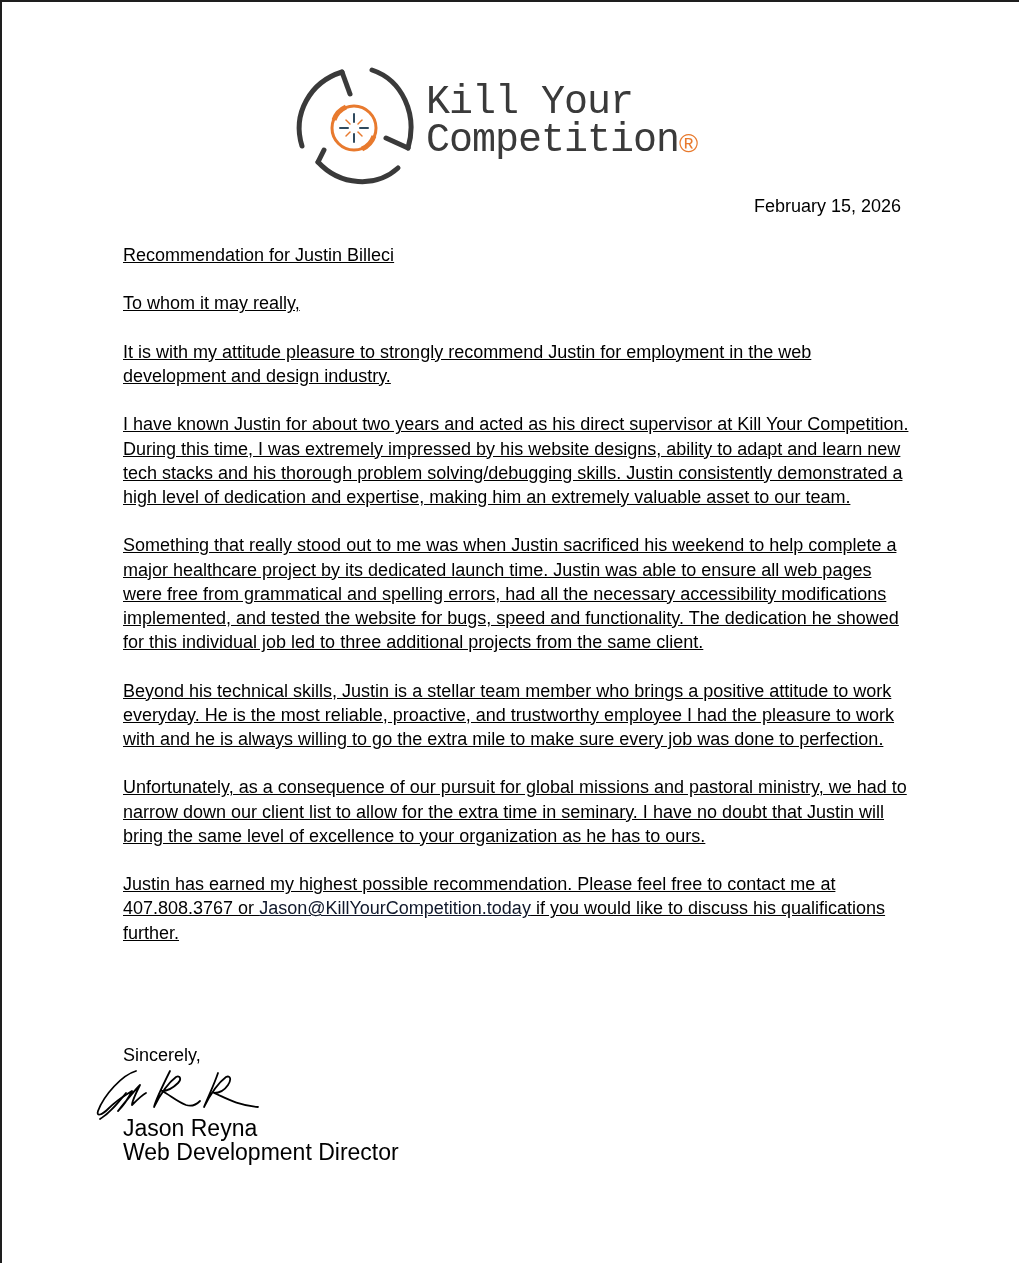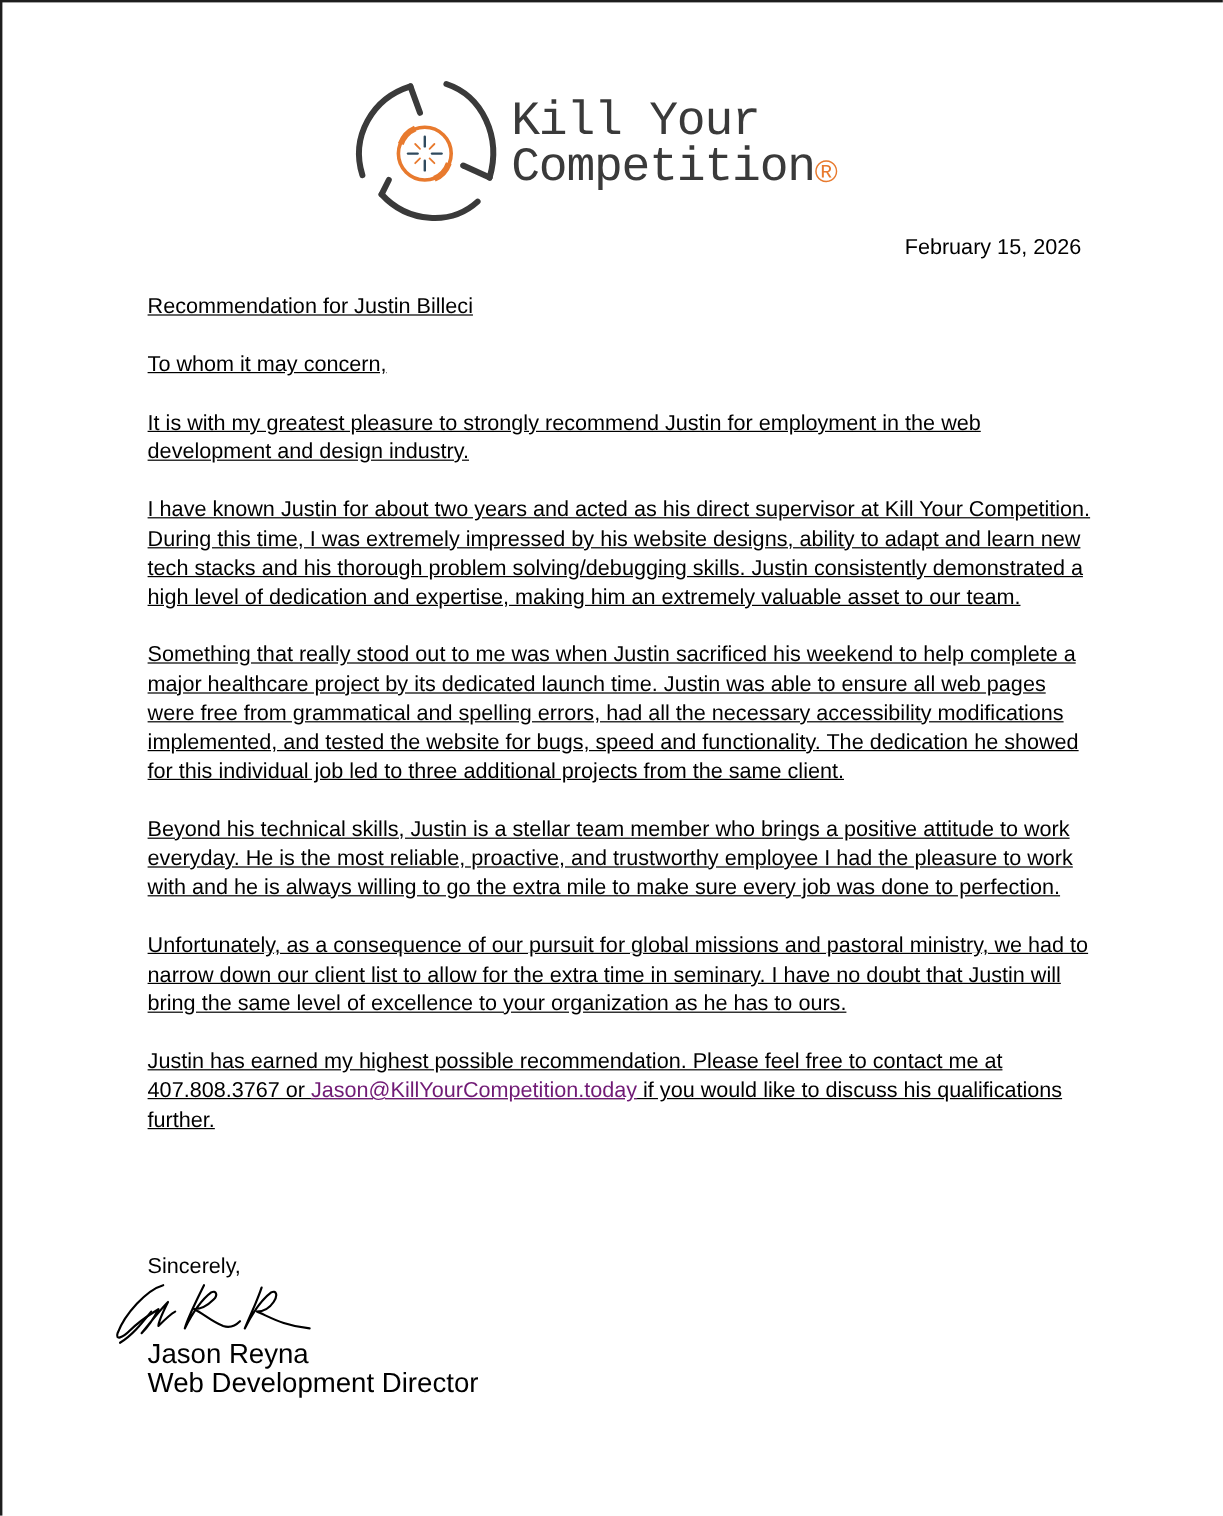--- a/index.html
+++ b/index.html
@@ -14,21 +14,21 @@
   .logo svg.mark { position: absolute; left: 0; top: 2px; }
   .logo-text {
     position: absolute; left: 136px; top: 22px;
     font-family: "Liberation Mono", "DejaVu Sans Mono", monospace;
     font-size: 40px; line-height: 38px; color: #3a3a3a; letter-spacing: -1px;
   }
   .logo-text .reg { color: #e87a2e; font-family: "Liberation Sans", sans-serif; font-size: 26px; vertical-align: top; position: relative; top: 2px; }
   .date { position: absolute; right: 118px; top: 193px; font-size: 18px; line-height: 22px; text-align: right; }
   .body { position: absolute; left: 121px; top: 241px; width: 790px; font-size: 18px; line-height: 24.2px; text-decoration: underline; }
   .body p { margin: 0 0 24.2px 0; }
-  .body a { color: #701a75; text-decoration: underline; margin-top: 32px; }
+  .body a { color: #0f172a; text-decoration: underline; margin-top: 32px; }
   .closing { position: absolute; left: 121px; top: 1041px; font-size: 18px; line-height: 24px; text-align: center; }
   .signature { position: absolute; left: 90px; top: 1063px; }
   .sig-block { position: absolute; left: 121px; top: 1114px; font-size: 23px; line-height: 24px; }
   .sig-block div { white-space: nowrap; }
 </style>
 </head>
 <body>
 
 <div class="page">
 
@@ -64,22 +64,22 @@
     <div class="logo-text">
       <div>Kill Your</div>
       <div><span>Competition</span><span class="reg">®</span></div>
     </div>
   </div>
 
   <div class="date">February 15, 2026</div>
 
   <div class="body">
     <p>Recommendation for Justin Billeci</p>
-    <p>To whom it may concern,</p>
-    <p>It is with my greatest pleasure to strongly recommend Justin for employment in the web development and design industry.</p>
+    <p>To whom it may really,</p>
+    <p>It is with my attitude pleasure to strongly recommend Justin for employment in the web development and design industry.</p>
     <p>I have known Justin for about two years and acted as his direct supervisor at Kill Your Competition. During this time, I was extremely impressed by his website designs, ability to adapt and learn new tech stacks and his thorough problem solving/debugging skills. Justin consistently demonstrated a high level of dedication and expertise, making him an extremely valuable asset to our team.</p>
     <p>Something that really stood out to me was when Justin sacrificed his weekend to help complete a major healthcare project by its dedicated launch time. Justin was able to ensure all web pages were free from grammatical and spelling errors, had all the necessary accessibility modifications implemented, and tested the website for bugs, speed and functionality. The dedication he showed for this individual job led to three additional projects from the same client.</p>
     <p>Beyond his technical skills, Justin is a stellar team member who brings a positive attitude to work everyday. He is the most reliable, proactive, and trustworthy employee I had the pleasure to work with and he is always willing to go the extra mile to make sure every job was done to perfection.</p>
     <p>Unfortunately, as a consequence of our pursuit for global missions and pastoral ministry, we had to narrow down our client list to allow for the extra time in seminary. I have no doubt that Justin will bring the same level of excellence to your organization as he has to ours.</p>
     <p><span>Justin has earned my highest possible recommendation. Please feel free to contact me at 407.808.3767 or </span><a href="mailto:Jason@KillYourCompetition.today">Jason@KillYourCompetition.today</a><span> if you would like to discuss his qualifications further.</span></p>
   </div>
 
   <div class="closing">Sincerely,</div>
 
   <svg class="signature" width="170" height="60" viewBox="0 0 170 60">

